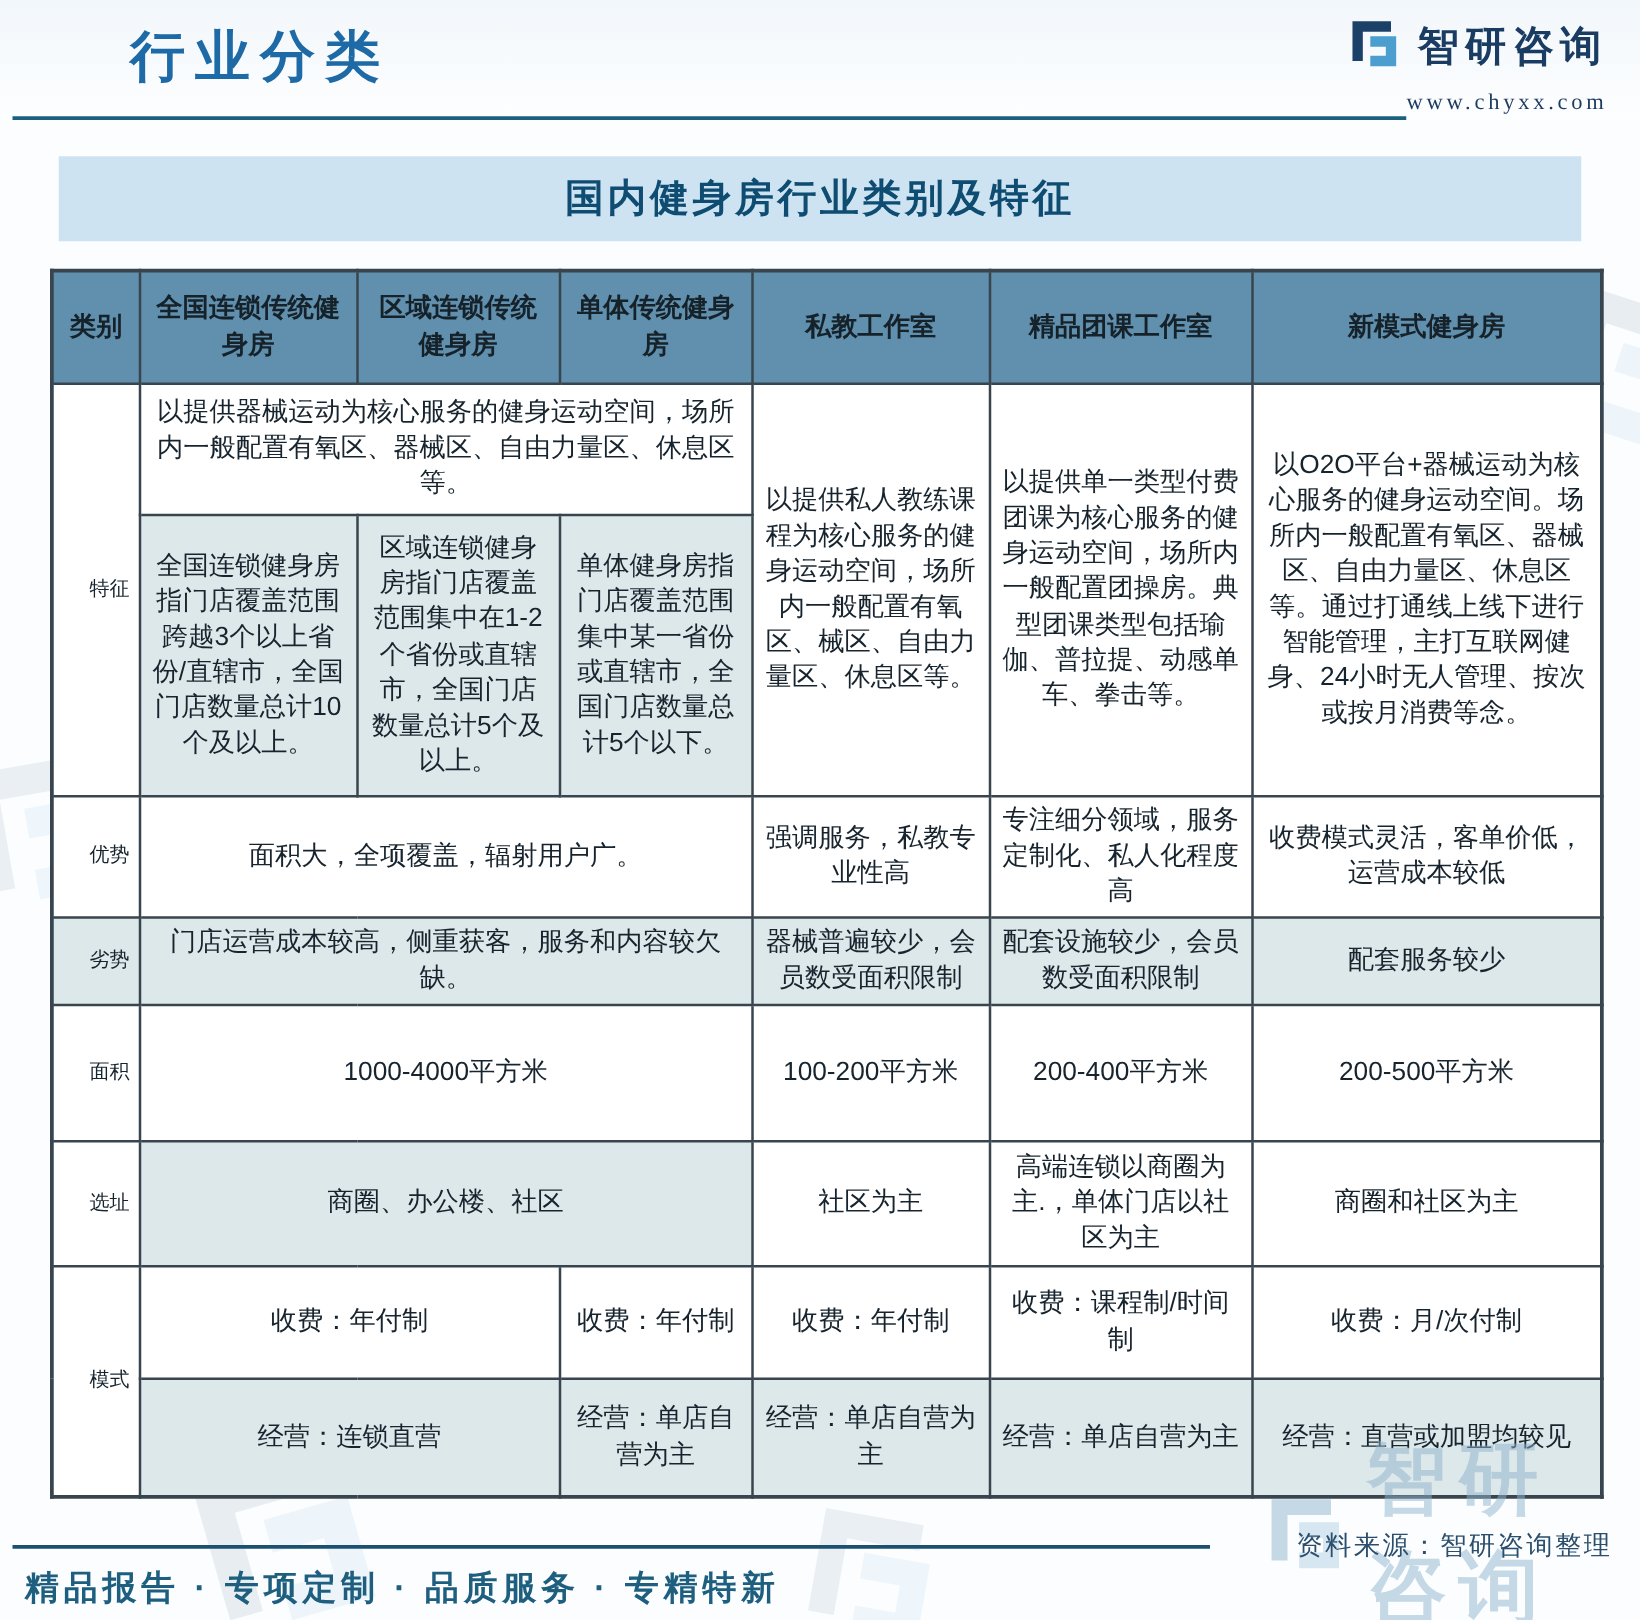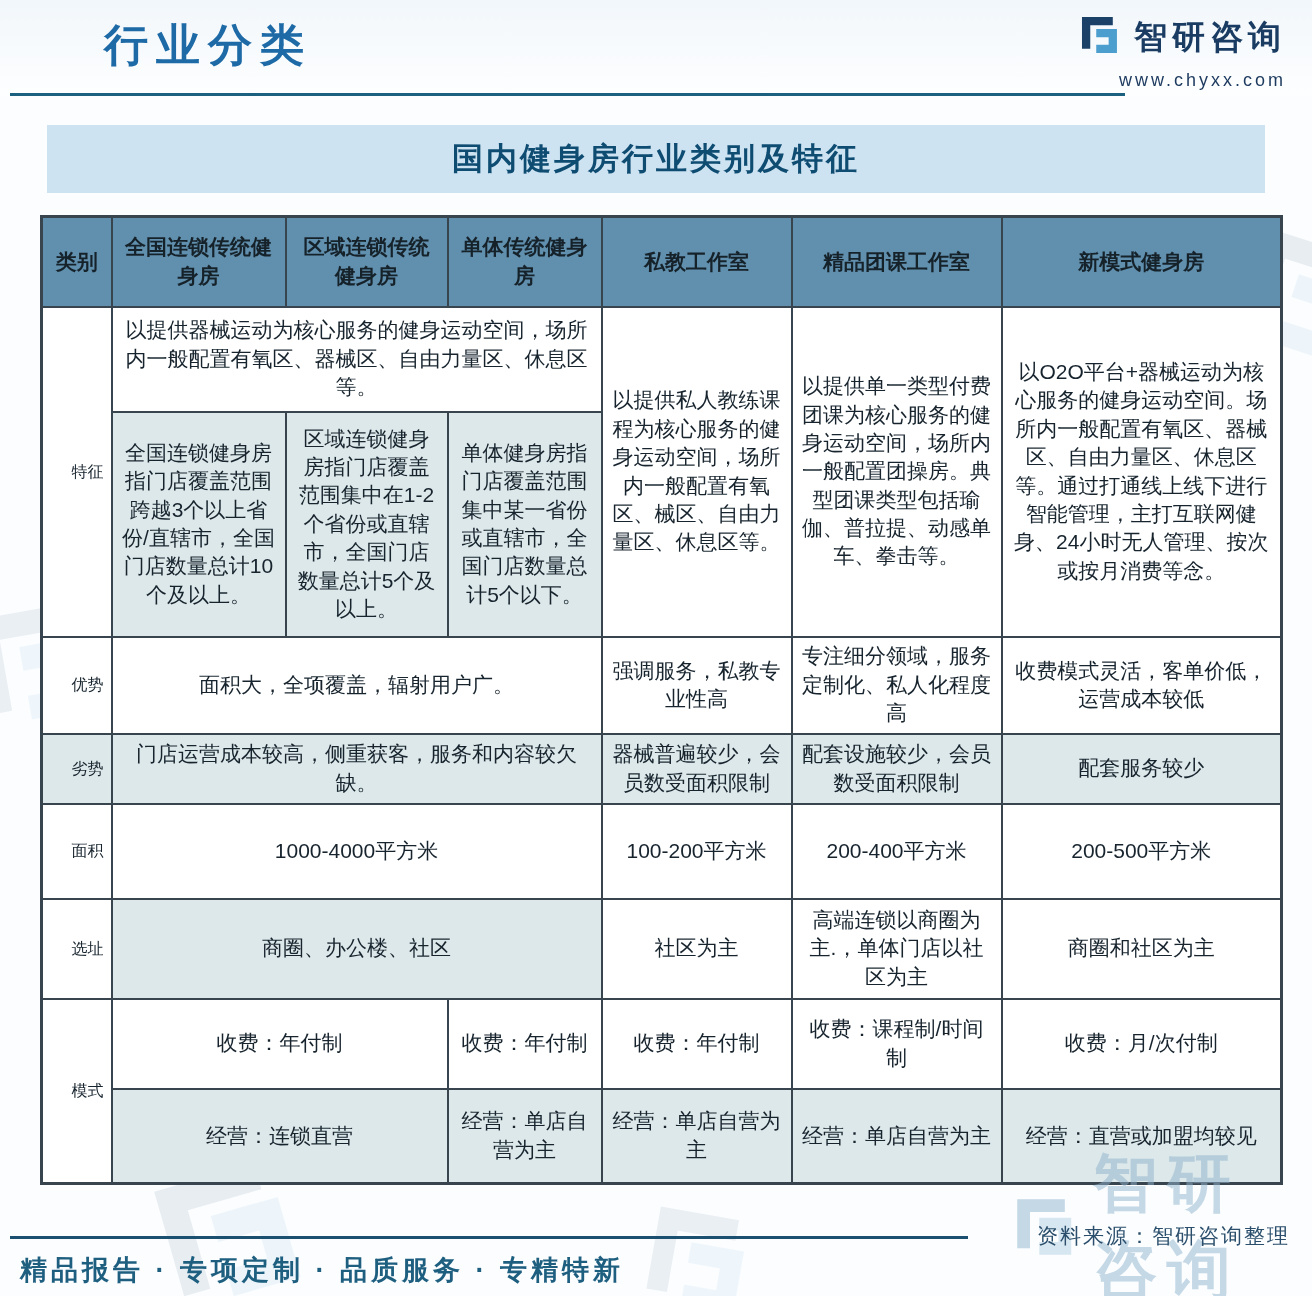--- a/index.html
+++ b/index.html
@@ -20,21 +20,21 @@
   .diamond-dark { position:absolute; left:8px; top:12px; width:36px; height:36px;
     background:#1565a8; transform:rotate(45deg); }
   .page-title { position:absolute; left:104px; top:16px; font-size:44px; font-weight:bold;
     color:#1d6aa6; letter-spacing:8px; z-index:3; }
   .title-watermark { position:absolute; left:255px; top:30px; font-size:40px; font-weight:bold;
     color:#d3e1ee; letter-spacing:2px; z-index:1; white-space:nowrap; }
   .brand { position:absolute; right:26px; top:12px; z-index:3; text-align:right; }
   .brand-row { display:flex; align-items:center; gap:12px; justify-content:flex-end; }
   .brand-name { font-size:33px; font-weight:bold; color:#1a3c63; letter-spacing:5px; }
   .brand-url { margin-top:8px; font-size:18px; color:#1d3a5f;
-    font-family:Liberation Sans, sans-serif; letter-spacing:3px; }
+    font-family:Liberation Serif, serif; letter-spacing:3px; }
   
   .table-title-bar { position:absolute; left:47px; top:125px; width:1218px; height:68px;
     background:#cde3f2; z-index:2; display:flex; align-items:center; justify-content:center; }
   .table-title { font-size:31px; font-weight:bold; color:#0e4c72; letter-spacing:3px; }
   
   table.class-table { position:absolute; left:40px; top:215px; width:1240px;
     border-collapse:collapse; table-layout:fixed; background:#ffffff; z-index:2;
     border:3px solid #39454e;padding-left:21px; }
   .class-table th, .class-table td {
     border:2px solid #39454e; text-align:center; vertical-align:middle;
@@ -161,21 +161,21 @@
       <td>专注细分领域，服务定制化、私人化程度高</td>
       <td>收费模式灵活，客单价低，运营成本较低</td>
     </tr>
     <tr style="height:70px">
       <td class="label tint">劣势</td>
       <td class="tint" colspan="3">门店运营成本较高，侧重获客，服务和内容较欠缺。</td>
       <td class="tint">器械普遍较少，会员数受面积限制</td>
       <td class="tint">配套设施较少，会员数受面积限制</td>
       <td class="tint">配套服务较少</td>
     </tr>
-    <tr style="height:95px">
+    <tr style="height:109px">
       <td class="label">面积</td>
       <td colspan="3">1000-4000平方米</td>
       <td>100-200平方米</td>
       <td>200-400平方米</td>
       <td>200-500平方米</td>
     </tr>
     <tr style="height:100px">
       <td class="label">选址</td>
       <td class="tint" colspan="3">商圈、办公楼、社区</td>
       <td>社区为主</td>

